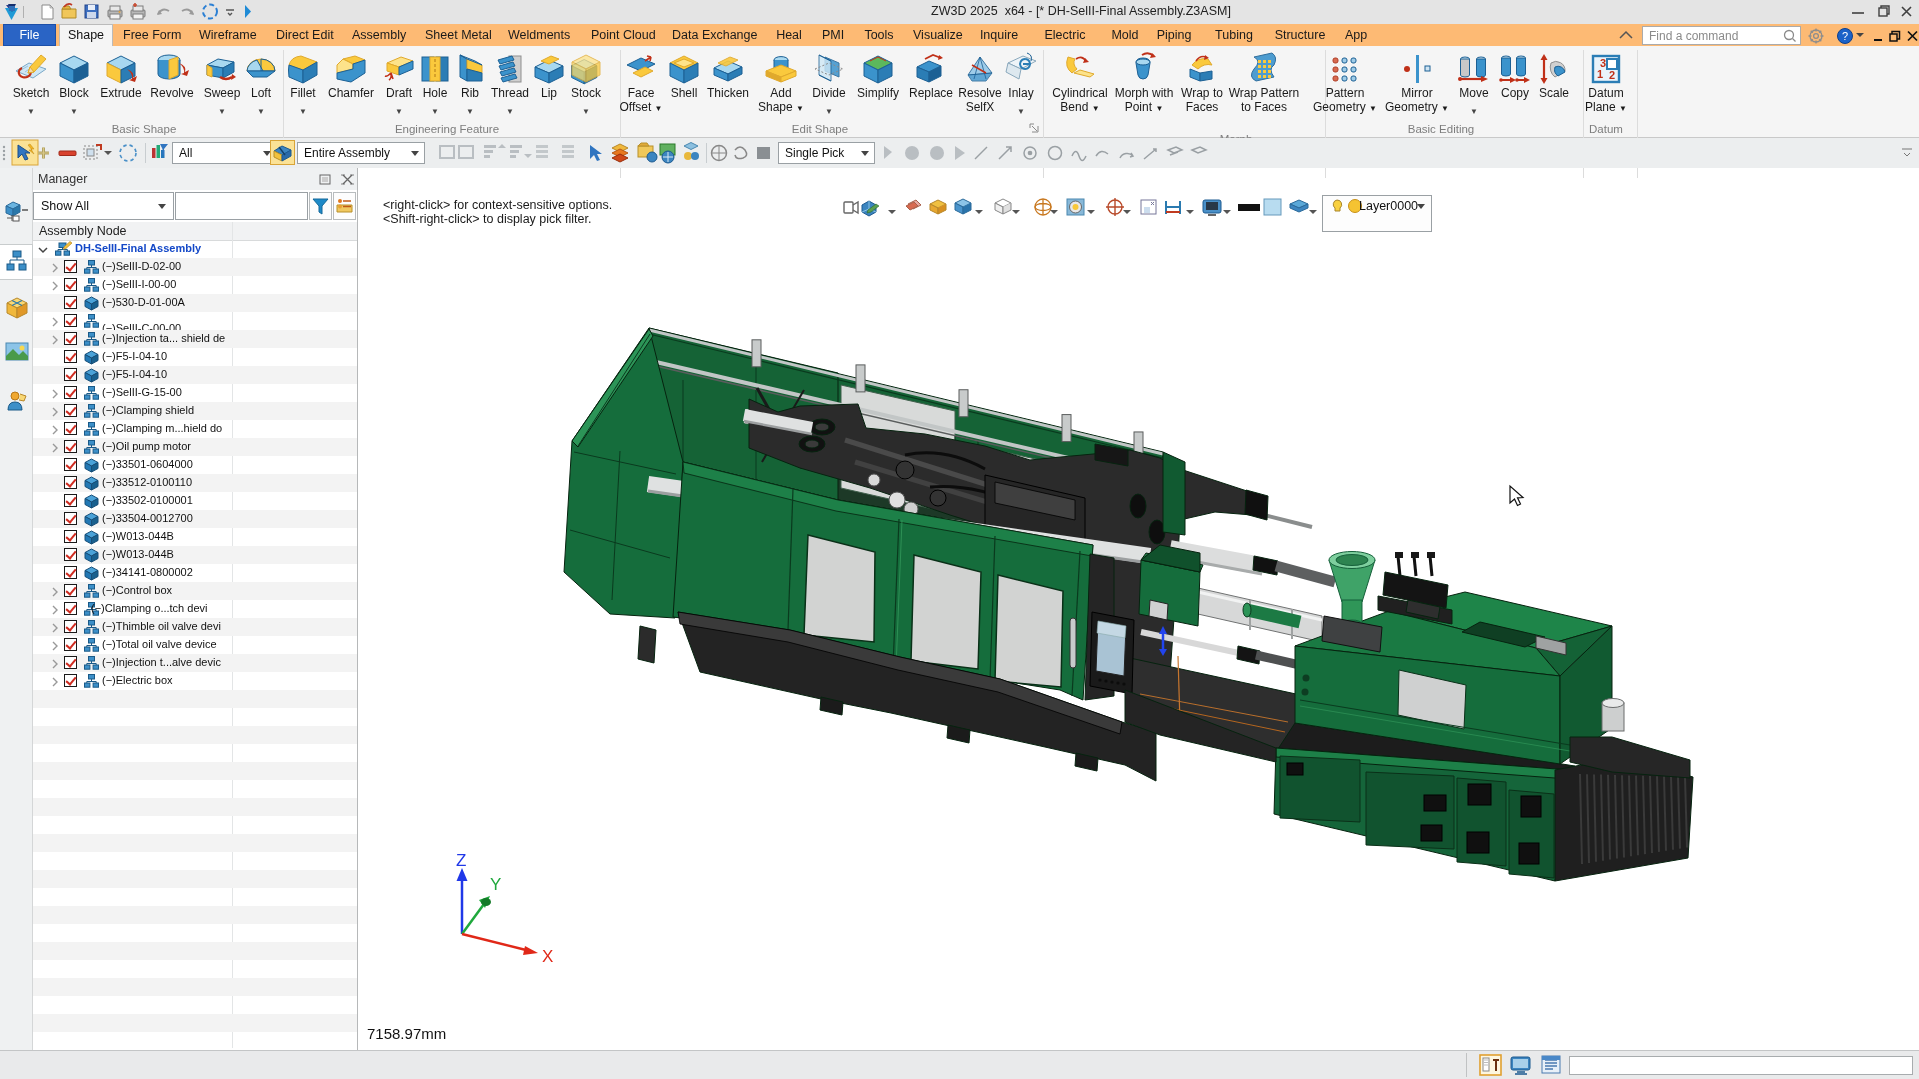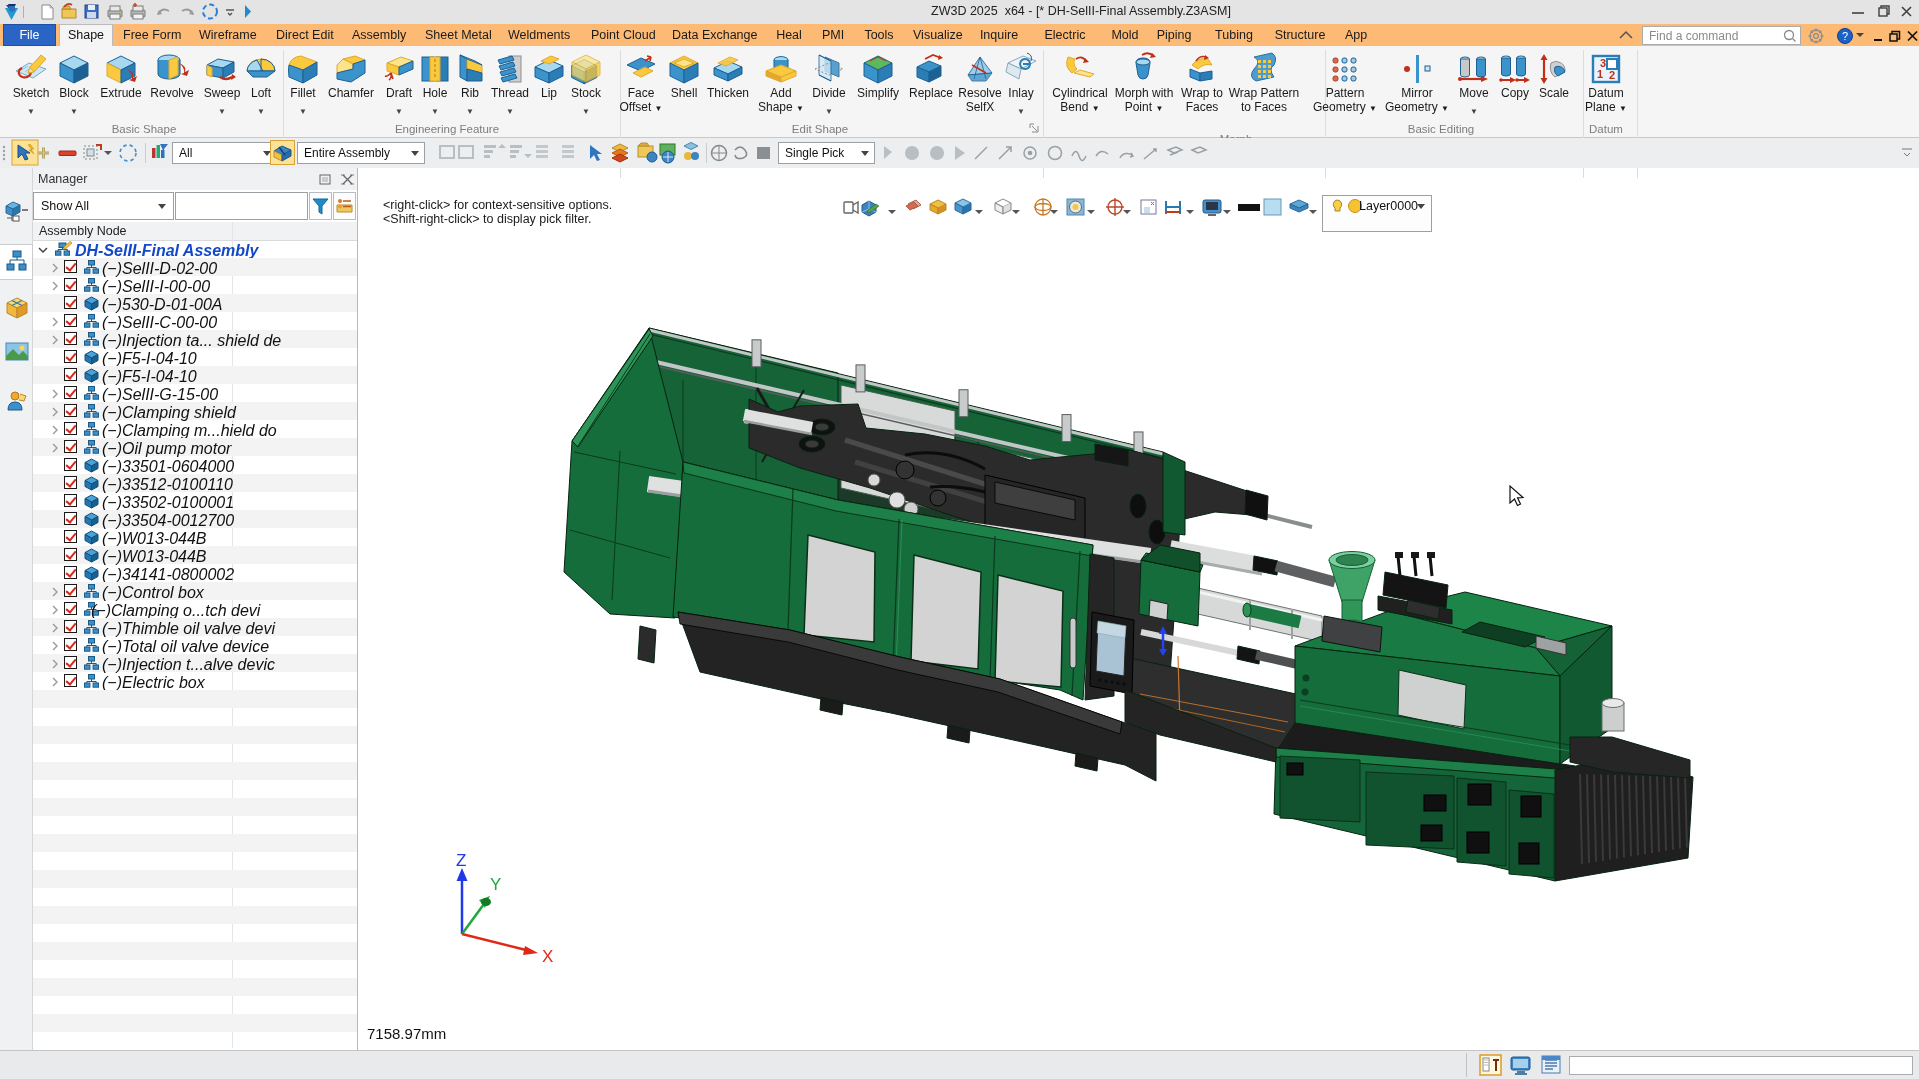--- a/index.html
+++ b/index.html
@@ -24,21 +24,21 @@
 
 #toolbar { left:0; top:138px; width:1919px; height:30px; background:#eceeef; }
 .combo { position:absolute; top:4px; height:22px; background:#fff; border:1px solid #9aa0a4; font-size:12px; color:#111; line-height:20px; padding-left:6px; }
 .combo .arr { position:absolute; right:5px; top:8px; width:0; height:0; border-left:4px solid transparent; border-right:4px solid transparent; border-top:5px solid #444; }
 
 #sidebar { left:0; top:168px; width:33px; height:882px; background:#eff1f2; border-right:1px solid #d4d6d7; }
 
 #manager { left:33px; top:168px; width:325px; height:882px; background:#fff; border-right:1px solid #b6b8b9; }
 #mgrhead { position:absolute; left:0; top:0; width:324px; height:22px; background:#eff1f2; }
 #mgrhead .t { position:absolute; left:5px; top:4px; font-size:12.5px; color:#333; }
-.treerow { position:absolute; left:0; width:324px; height:18px; font-size:16px; color:#111;font-style:italic; }
+.treerow { position:absolute; left:0; width:324px; height:18px; font-size:11px; color:#111; }
 .stripe { background:#f3f3f3; }
 .chk { position:absolute; top:2px; width:13px; height:13px; border:1.5px solid #1a1a1a; background:#fff; }
 .chk:after { content:""; position:absolute; left:1px; top:2px; width:8px; height:4px; border-left:2.5px solid #cf2b20; border-bottom:2.5px solid #cf2b20; transform:rotate(-50deg); }
 .tlabel { position:absolute; top:2px; white-space:nowrap; }
 
 #tabstrip { left:358px; top:168px; width:1561px; height:24px; background:#d9dbdc; }
 #doctab { position:absolute; left:14px; top:2px; width:220px; height:22px; background:#fff; border:1px solid #9c9c9c; border-bottom:none; font-size:12.3px; color:#111; text-align:center; line-height:21px; }
 #canvas { left:358px; top:192px; width:1561px; height:858px; background:#fff; }
 
 #statusbar { left:0; top:1050px; width:1919px; height:29px; background:#e9eaeb; border-top:1px solid #c3c5c6; }
@@ -682,21 +682,21 @@
         <svg width="9" height="10" style="position:absolute;left:18px;top:5px">
           <path d="M2 1 l4 4 -4 4" stroke="#999" stroke-width="1.4" fill="none"></path>
         </svg>
         <div class="chk" style="left:31px"></div>
         <svg width="15" height="14" viewBox="0 0 15 14" style="position:absolute;left:51px;top:2px">
           <rect x="4.5" y="0.5" width="6" height="4.5" fill="#3c8fc8" stroke="#1a5a88"></rect>
           <path d="M7.5 5 v2.5 M2.8 10 v-2.5 h9.4 v2.5" stroke="#1a5a88" fill="none"></path>
           <rect x="0.5" y="9" width="5.4" height="4.2" fill="#3c8fc8" stroke="#1a5a88"></rect>
           <rect x="9.1" y="9" width="5.4" height="4.2" fill="#3c8fc8" stroke="#1a5a88"></rect>
         </svg>
-        <div class="tlabel" style="left:69px;">(−)SelII-C-00-00</div>
+        <div class="tlabel" style="left:69px;margin-top:8px;">(−)SelII-C-00-00</div>
       </div>
 <div class="treerow stripe" style="top:162px">
         <svg width="9" height="10" style="position:absolute;left:18px;top:5px">
           <path d="M2 1 l4 4 -4 4" stroke="#999" stroke-width="1.4" fill="none"></path>
         </svg>
         <div class="chk" style="left:31px"></div>
         <svg width="15" height="14" viewBox="0 0 15 14" style="position:absolute;left:51px;top:2px">
           <rect x="4.5" y="0.5" width="6" height="4.5" fill="#3c8fc8" stroke="#1a5a88"></rect>
           <path d="M7.5 5 v2.5 M2.8 10 v-2.5 h9.4 v2.5" stroke="#1a5a88" fill="none"></path>
           <rect x="0.5" y="9" width="5.4" height="4.2" fill="#3c8fc8" stroke="#1a5a88"></rect>

